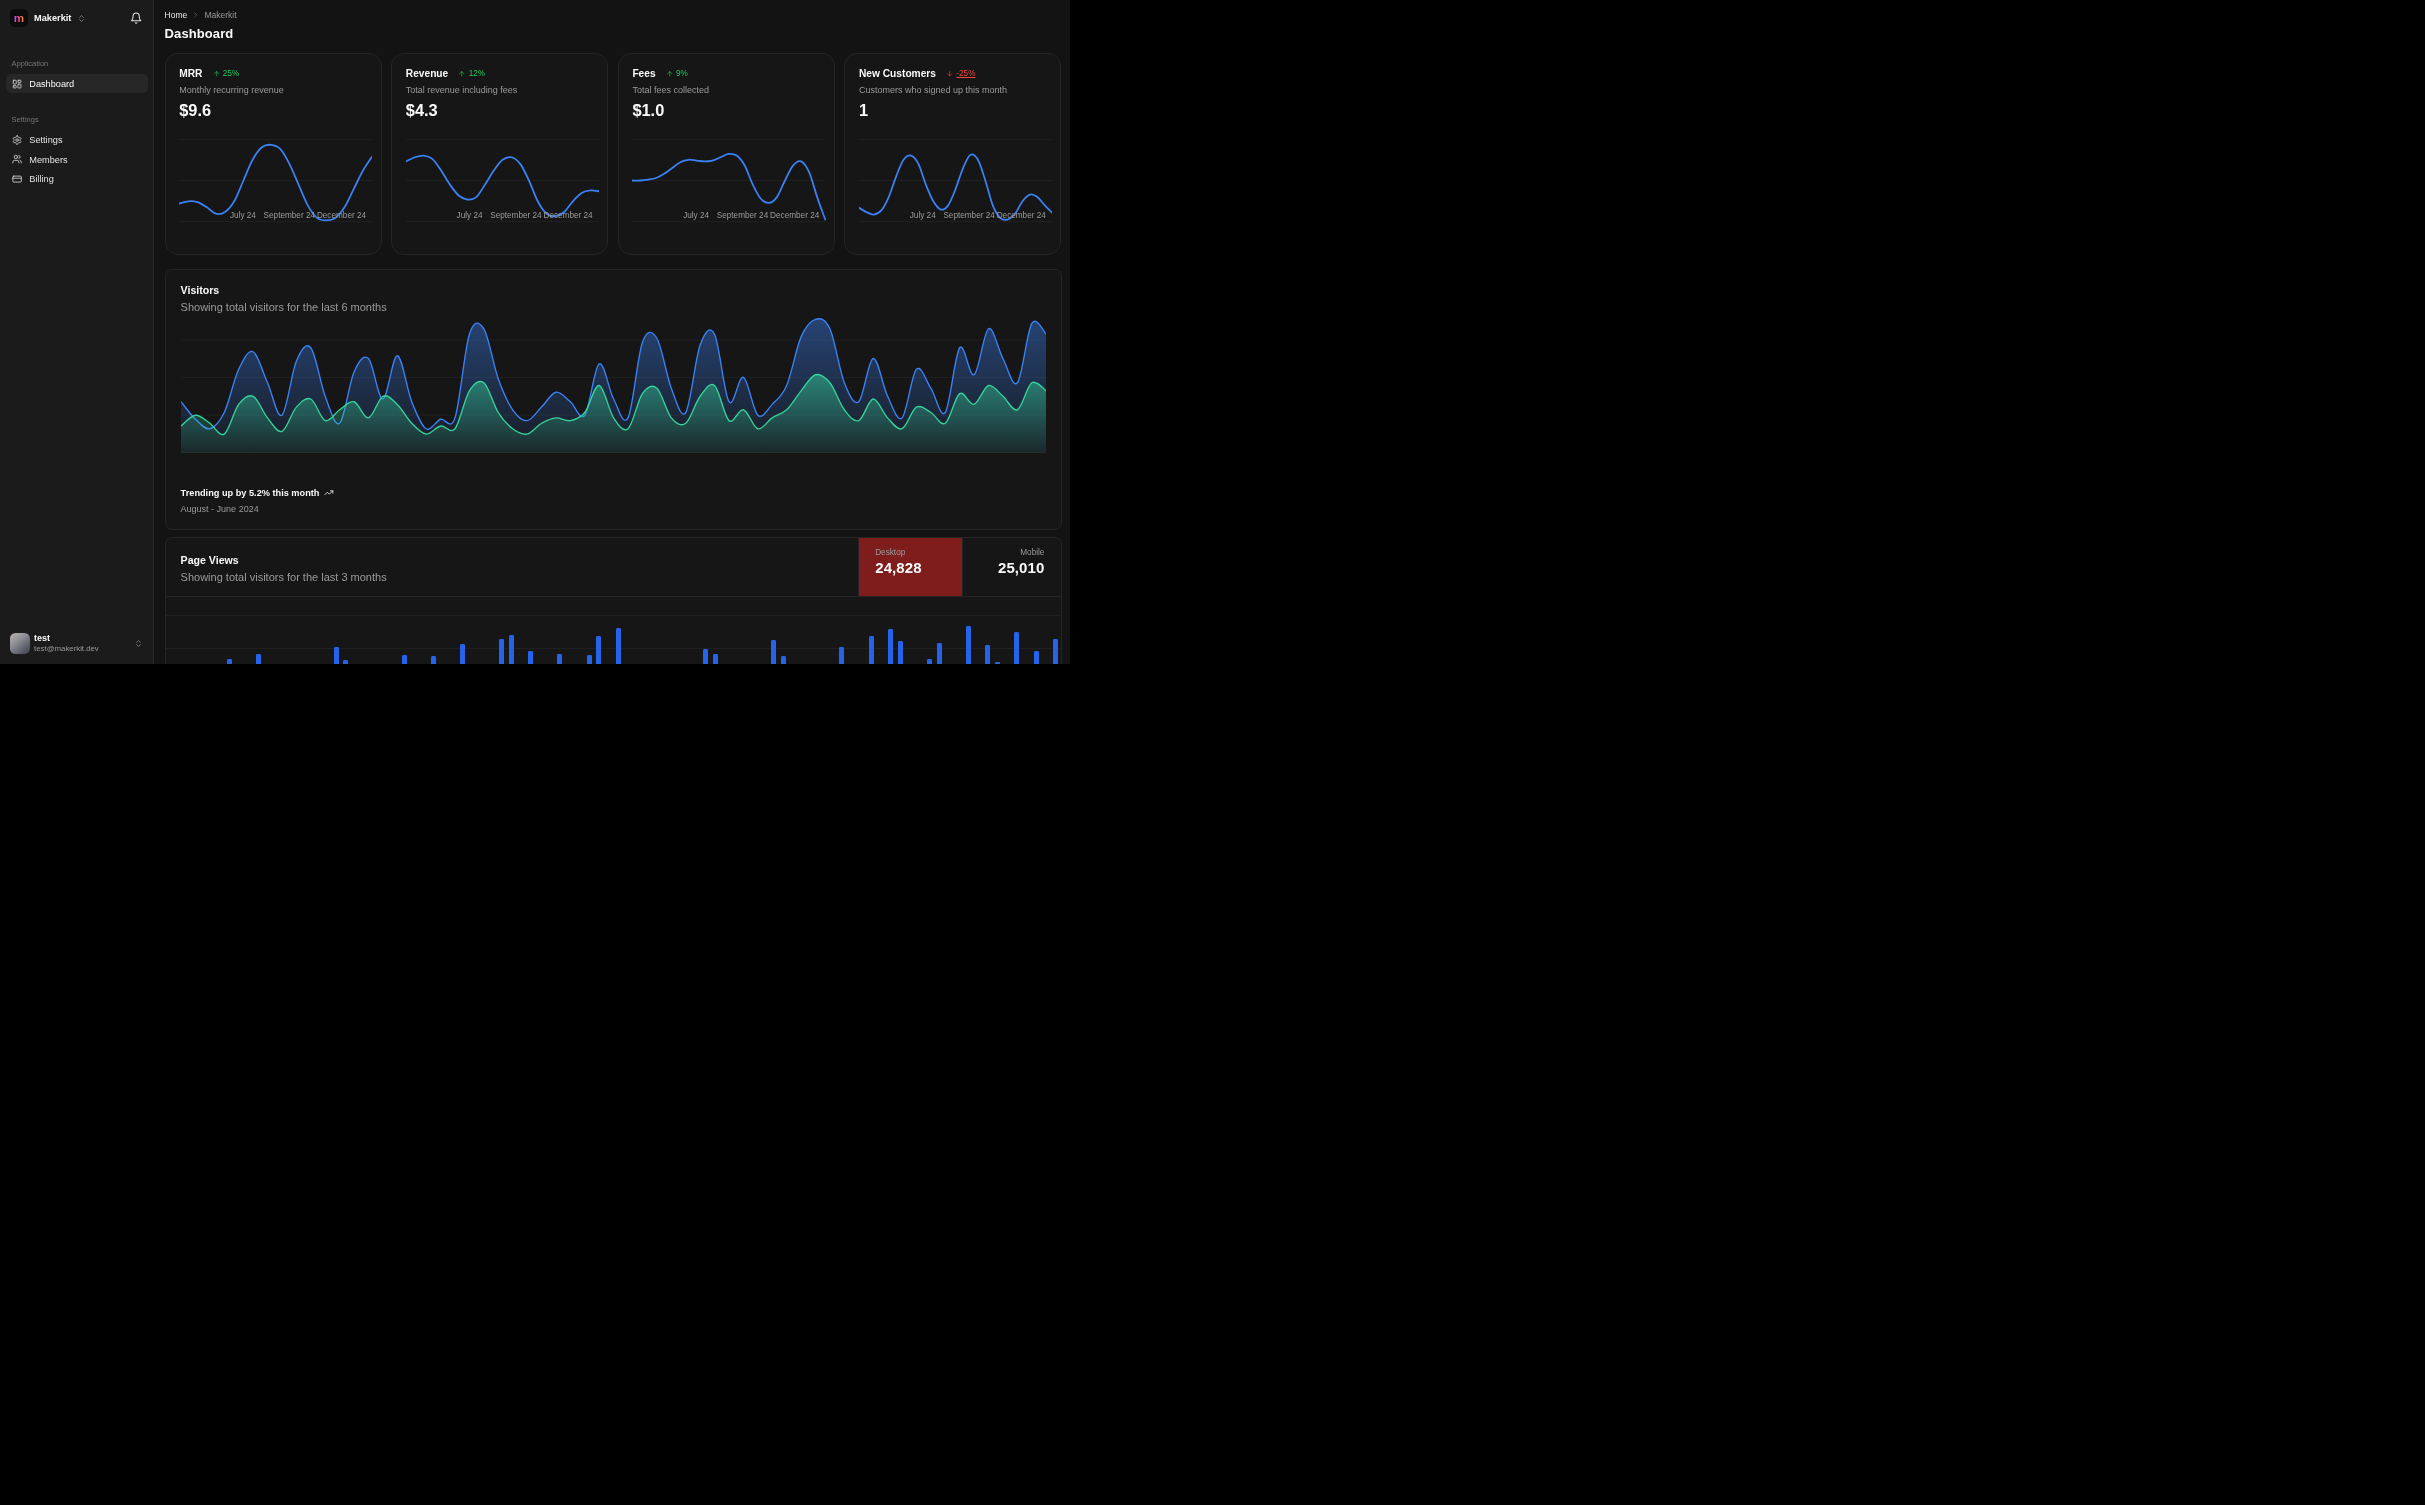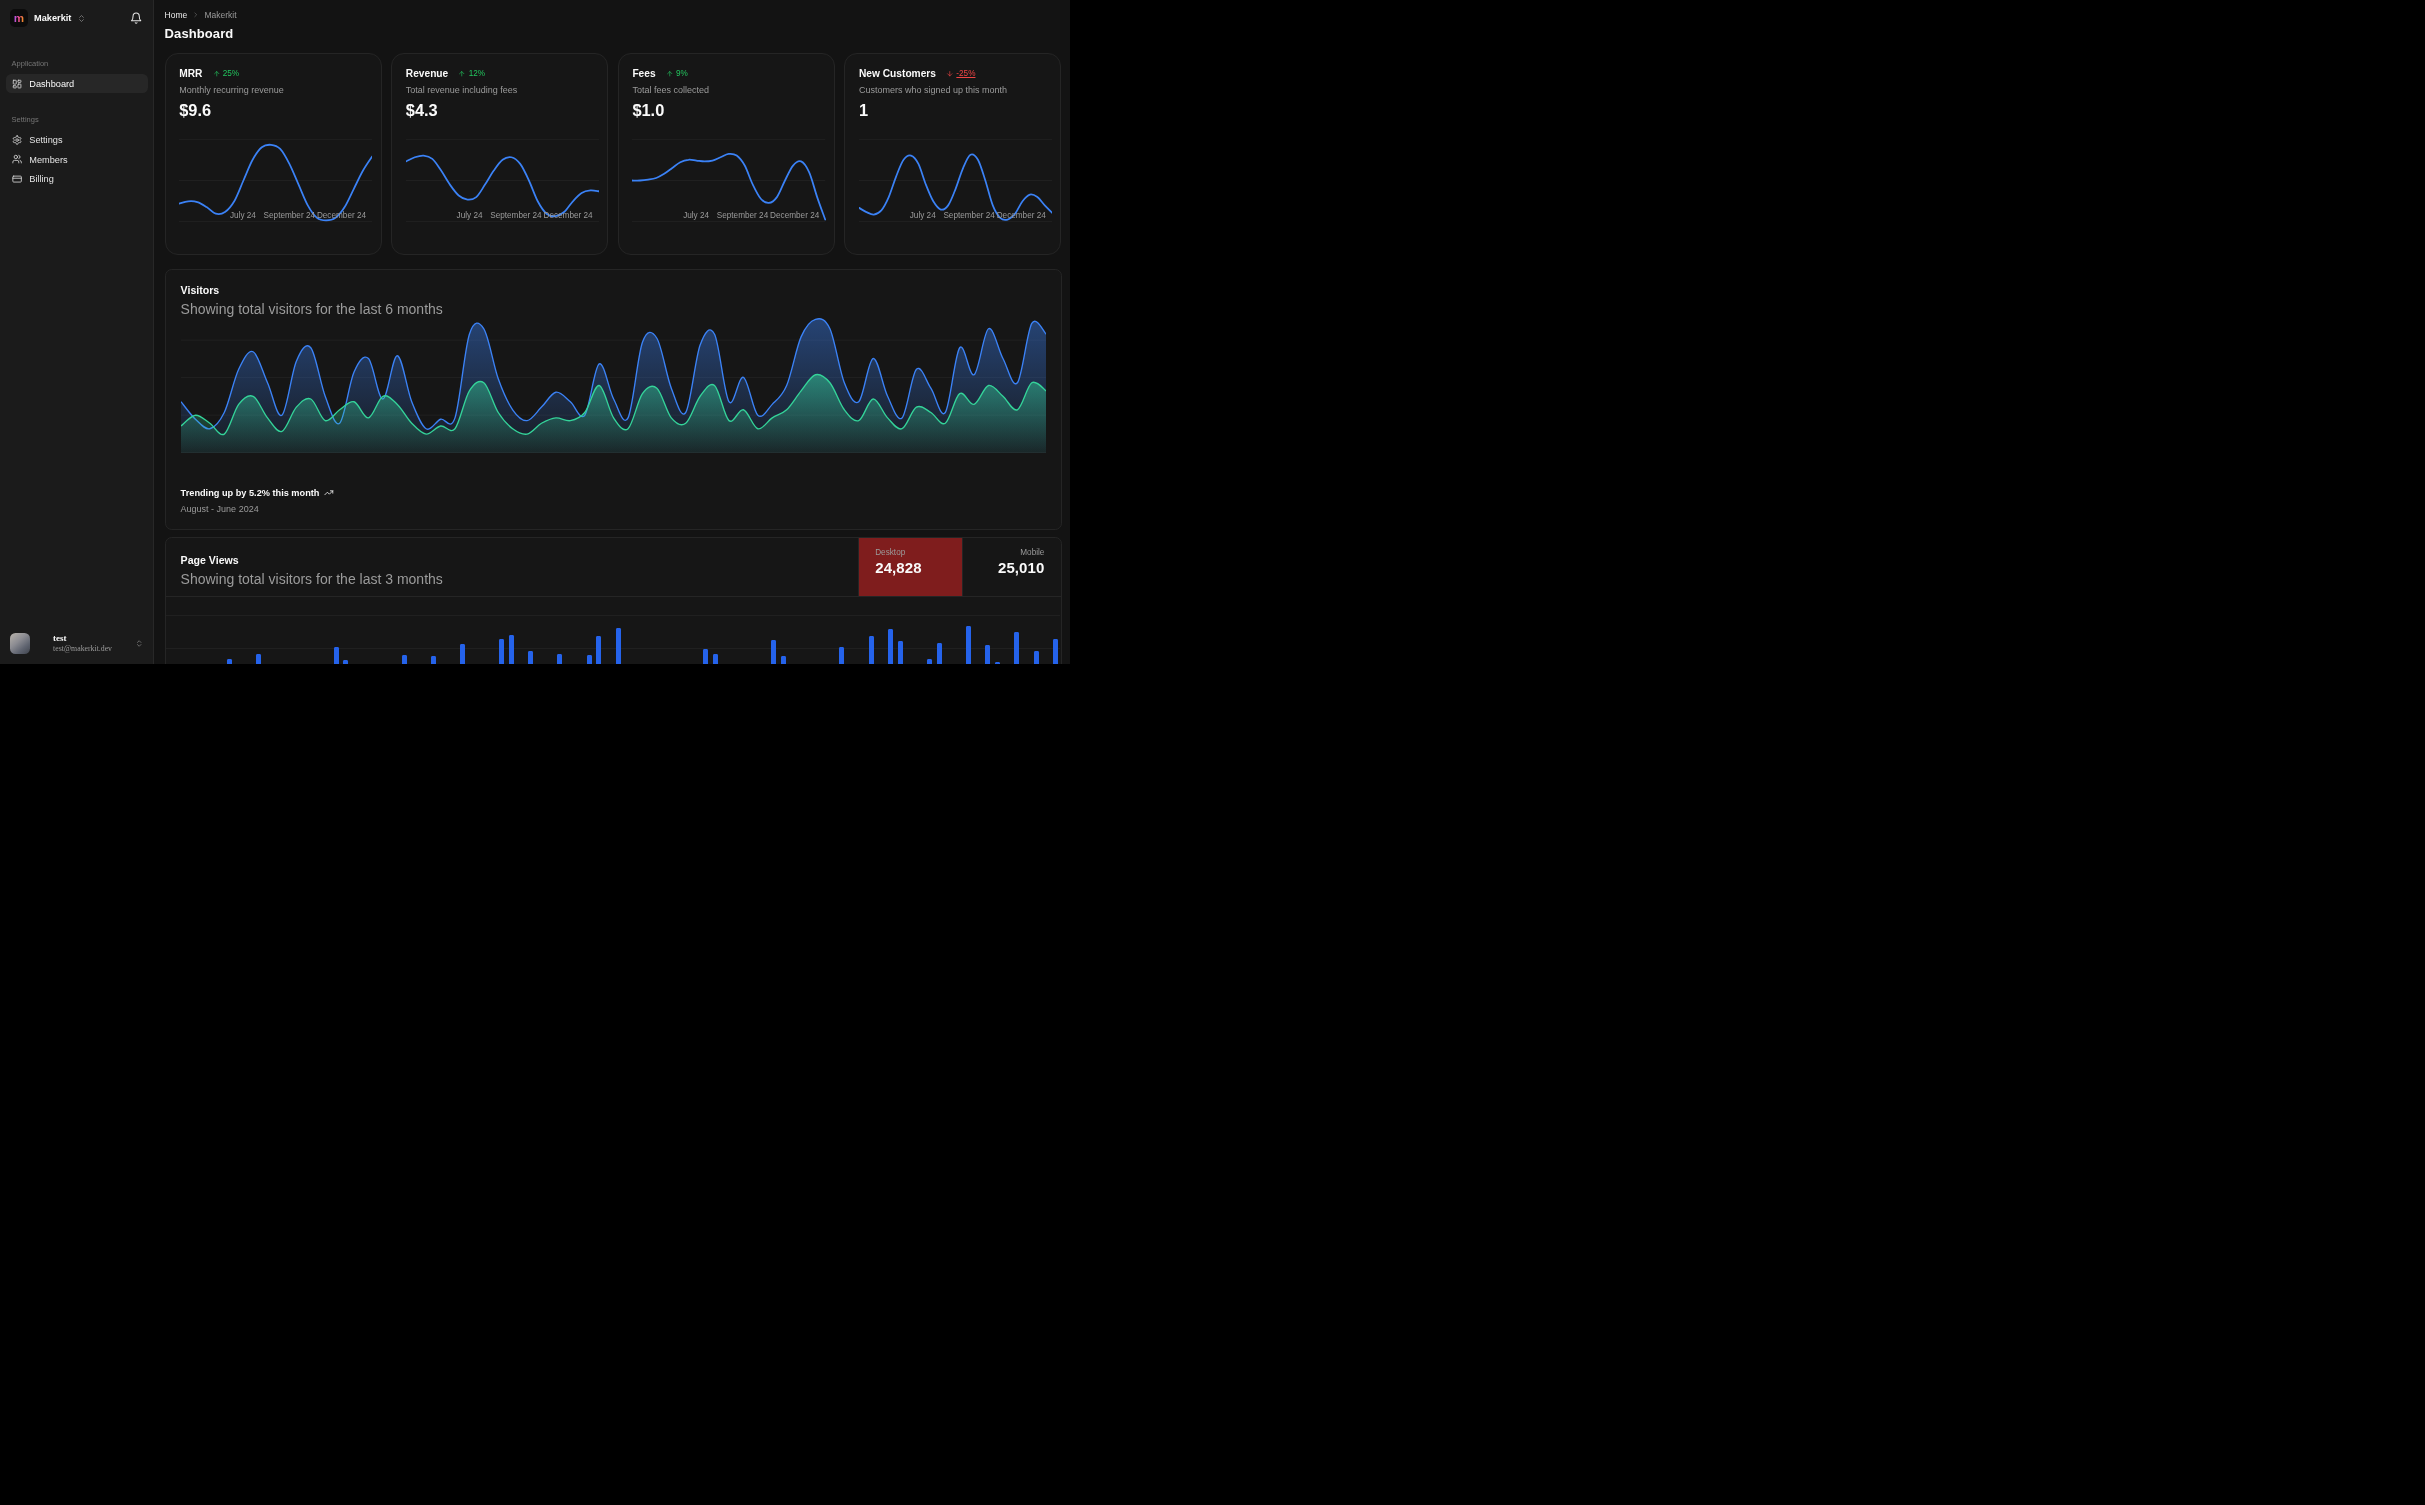--- a/index.html
+++ b/index.html
@@ -16,21 +16,21 @@
   .logo { width:18.4px; height:18.4px; border-radius:4.8px; background:#0c0c0c; display:flex; align-items:center; justify-content:center; font-weight:700; font-size:11.6px; line-height:1; }
   .logo span { background:linear-gradient(95deg,#9b5cf6 0%,#ec4899 45%,#f59e0b 100%); -webkit-background-clip:text; background-clip:text; color:transparent; }
   .ws-name { font-size:9.2px; font-weight:600; color:#fafafa; }
   .chevrons { color:#8a8a8a; }
   .bell-btn { margin-left:auto; background:none; border:none; color:#e8e8e8; padding:1.4px; cursor:pointer; display:flex; }
   .section-label { font-size:7.5px; color:#757575; padding:0 11.6px; margin:23px 0 5.5px; }
   .section-label.mt2 { margin-top:20.5px; }
   .nav-item { display:flex; align-items:center; gap:7.5px; margin:1.4px 5.5px; padding:4.1px 6.1px; border-radius:5.5px; font-size:9.2px; color:#e4e4e4; cursor:pointer; }
   .nav-item.active { background:#272727; color:#fafafa; }
   .nav-item svg { width:10.2px; height:10.2px; flex:none; color:#d6d6d6; }
-  .profile { margin-top:auto; display:flex; align-items:center; gap:23px; padding:8.2px 9.6px 9.6px; cursor:pointer;font-family:Liberation Serif, serif; }
+  .profile { margin-top:auto; display:flex; align-items:center; gap:4px; padding:8.2px 9.6px 9.6px; cursor:pointer; }
   .avatar { width:20.5px; height:20.5px; border-radius:5.5px; flex:none;
             background:linear-gradient(140deg,#b9b4ac 0%,#8d8d93 40%,#5f6470 70%,#3f434c 100%); }
   .profile-name { font-size:9px; font-weight:600; color:#fafafa; line-height:1.25; }
   .profile-email { font-size:7.8px; color:#9a9a9a; line-height:1.3; }
   .profile .chevrons { margin-left:auto; }
 
   
   .main { position:absolute; left:155px; top:0; right:0; bottom:0; padding:10.2px 8.2px 0 9.6px; }
   .breadcrumb { display:flex; align-items:center; gap:4.8px; font-size:8.5px; }
   .crumb-home { color:#ececec; cursor:pointer; }
@@ -52,21 +52,21 @@
   .spark-wrap { position:absolute; left:13.6px; right:8.2px; top:85px; height:83px; }
   .spark-svg { width:100%; height:100%; display:block; }
   .spark-path { fill:none; stroke-width:2.6; stroke-linecap:round; stroke-linejoin:round; }
   .gridline { stroke:rgba(255,255,255,0.07); stroke-width:1; }
   .spark-labels { position:absolute; left:13.6px; right:8.2px; top:157px; height:11px; font-size:8.2px; color:#9b9b9b; }
   .spark-labels span { position:absolute; transform:translateX(-50%); white-space:nowrap; }
 
   
   .visitors-card { margin-top:14.3px; height:261px; position:relative; padding:13.6px 15px; }
   .card-title { font-size:10.6px; font-weight:700; }
-  .card-sub { font-size:14px; color:#9b9b9b; margin-top:4.8px; }
+  .card-sub { font-size:11px; color:#9b9b9b; margin-top:4.8px; }
   .vchart { position:absolute; left:15px; right:15px; top:48px; height:135px; }
   .vchart svg { width:100%; height:100%; display:block; }
   .area-line { fill:none; stroke-width:2; stroke-linejoin:round; }
   .vfooter { position:absolute; left:15px; top:218px; }
   .vfooter-bold { font-size:9.2px; font-weight:600; display:flex; align-items:center; gap:4.8px; color:#fafafa; }
   .vfooter-sub { font-size:9px; color:#9b9b9b; margin-top:5.5px; }
 
   
   .pv-card { margin-top:6.8px; height:232px; overflow:hidden; padding:0; }
   .pv-header { display:flex; height:59px; border-bottom:0.7px solid #252525; }

